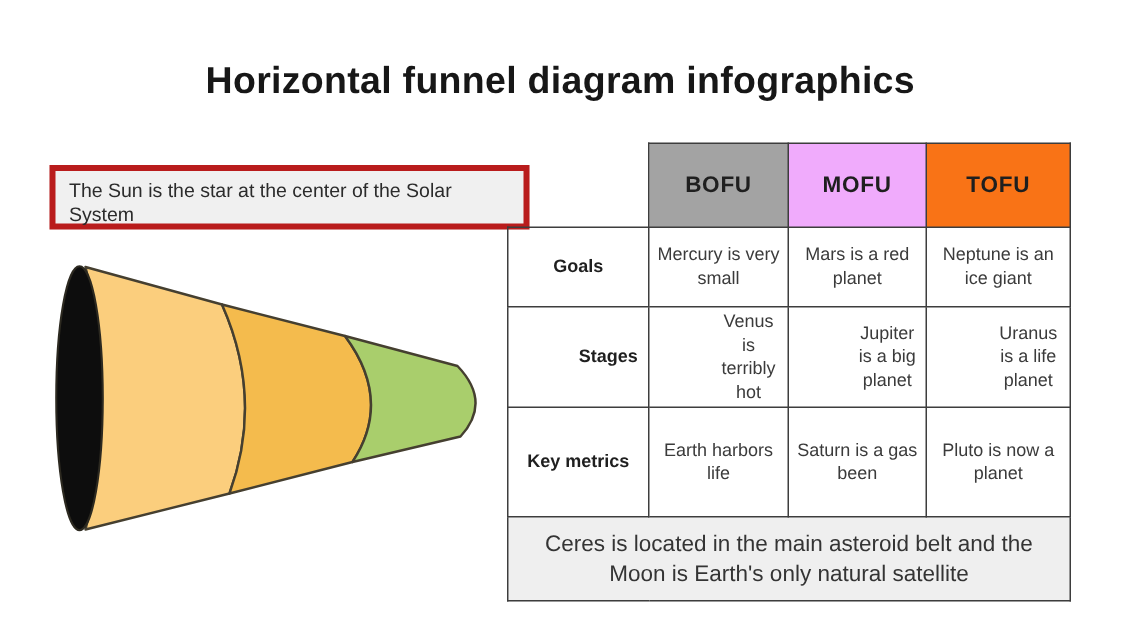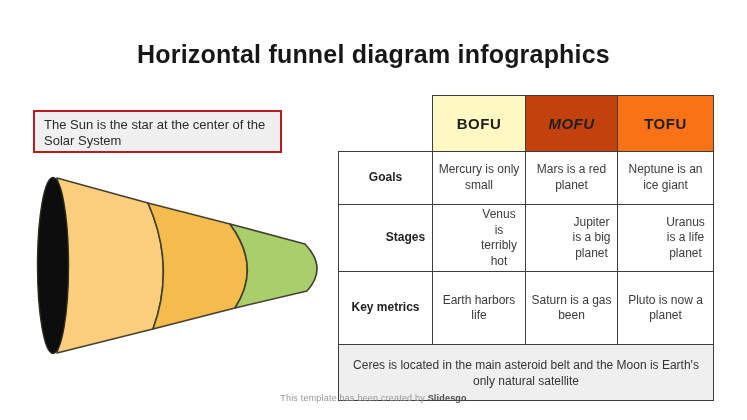--- a/index.html
+++ b/index.html
@@ -13,43 +13,43 @@
   }
   .slide { position:absolute; inset:0; background:#ffffff; }
 
   .title {
     position:absolute; left:0; top:40px; width:747px;
     text-align:center; font-size:25px; font-weight:700;
     letter-spacing:0.2px; color:#171717;
   }
 
   .note-box {
-    position:absolute; left:33px; top:110px; width:249px; height:43px;
-    background:#f0f0f0; border:2px solid #b91c1c;
+    position:absolute; left:33px; top:110px; width:320px; height:43px;
+    background:#f0f0f0; border:4px solid #b91c1c;
     padding:5px 9px; font-size:13px; line-height:1.25; color:#2b2b2b;
   }
 
   .funnel-svg { position:absolute; left:28px; top:168px; width:300px; height:200px; }
 
   .data-table {
     position:absolute; left:338px; top:95px; width:375px;
     border-collapse:collapse; table-layout:fixed;
   }
   .data-table td {
     border:1.5px solid #3d3d3d; text-align:center; vertical-align:middle;
     font-size:12px; line-height:1.3; color:#3b3b3b; padding:2px 4px;
   }
   td.corner-cell { border:none; background:transparent; }
   td.col-header { font-size:15px; font-weight:700; letter-spacing:0.5px; color:#1f1f1f; height:56px; }
   td.row-label  { font-size:12px; font-weight:700; color:#1f1f1f; line-height:1.15; }
   tr.body-row-0 td { height:53px; }
   tr.body-row-1 td { height:54px;padding-left:44px; }
   tr.body-row-2 td { height:73px; }
   td.table-footer {
-    height:56px; background:#efefef; font-size:12px; color:#343434;
+    height:56px; background:#efefef; font-size:15px; color:#343434;
     padding:4px 14px; line-height:1.35;
   }
 
   .credit {
     position:absolute; left:0; top:393px; width:747px; text-align:center;
     font-size:9px; color:#969696; letter-spacing:0.2px;
   }
   .credit b { color:#4e4e4e; font-weight:700; }
 </style>
 </head>
@@ -71,27 +71,27 @@
   <table class="data-table">
     <colgroup>
       <col style="width:94px">
         <col style="width:93px">
         <col style="width:92px">
         <col style="width:96px">
     </colgroup>
     <tbody>
         <tr>
       <td class="corner-cell"></td>
-      <td class="col-header" style="background: #fef9c3; margin-top: 20px;">BOFU</td>
-      <td class="col-header" style="background: #c2410c; font-style: italic;">MOFU</td>
+      <td class="col-header" style="background: #a3a3a3; margin-top: 20px;">BOFU</td>
+      <td class="col-header" style="background: #f0abfc;">MOFU</td>
       <td class="col-header" style="background: #f97316;">TOFU</td>
     </tr>
     <tr class="body-row-0">
       <td class="row-label">Goals</td>
-      <td>Mercury is only small</td>
+      <td>Mercury is very small</td>
       <td>Mars is a red planet</td>
       <td>Neptune is an ice giant</td>
     </tr>
     <tr class="body-row-1">
       <td class="row-label">Stages</td>
       <td>Venus is terribly hot</td>
       <td>Jupiter is a big planet</td>
       <td>Uranus is a life planet</td>
     </tr>
     <tr class="body-row-2">
@@ -99,17 +99,14 @@
       <td>Earth harbors life</td>
       <td>Saturn is a gas been</td>
       <td>Pluto is now a planet</td>
     </tr>
     <tr>
       <td class="table-footer" colspan="4">Ceres is located in the main asteroid belt and the Moon is Earth's only natural satellite</td>
     </tr>
   </tbody>
     </table>
 
-  <div class="credit">
-    <span>This template has been created by </span><b>Slidesgo</b>
-  </div>
 
 </div>
 
 </body></html>

